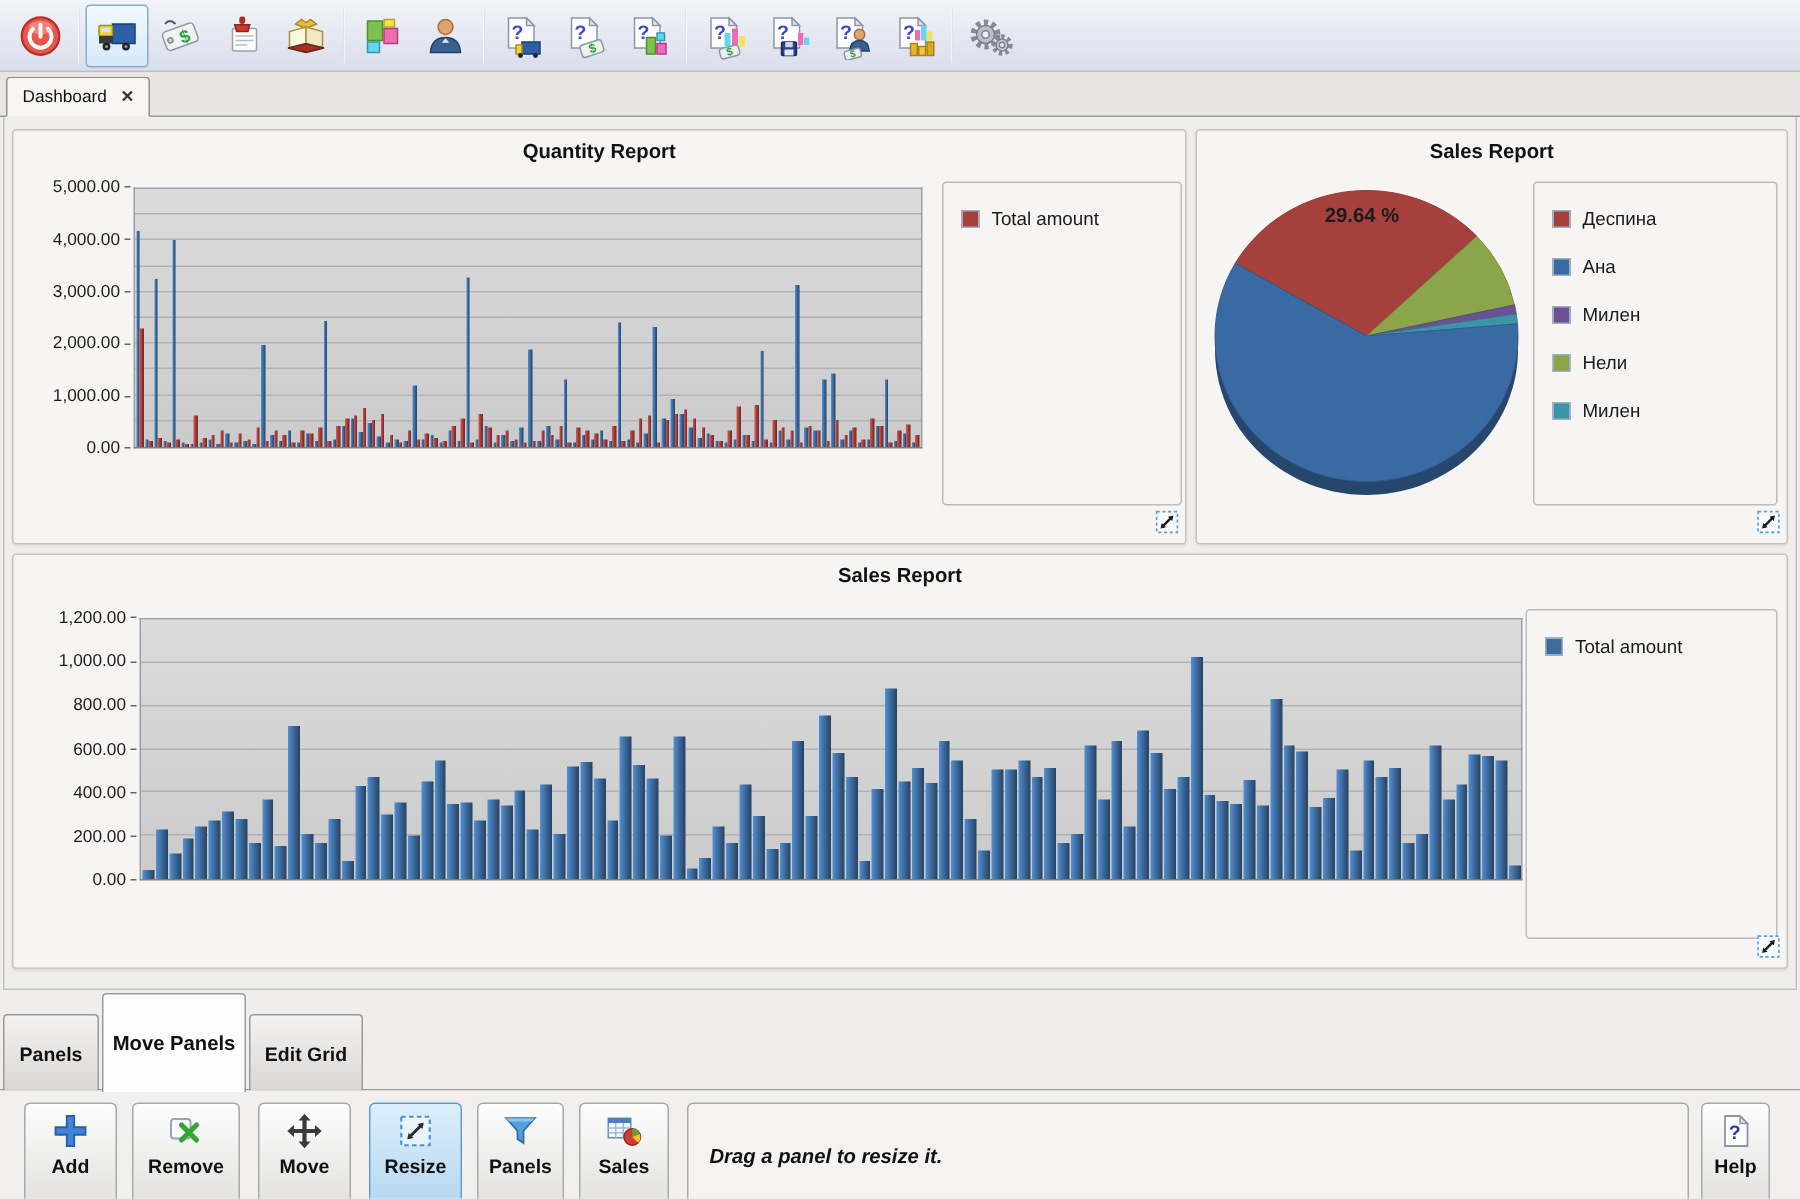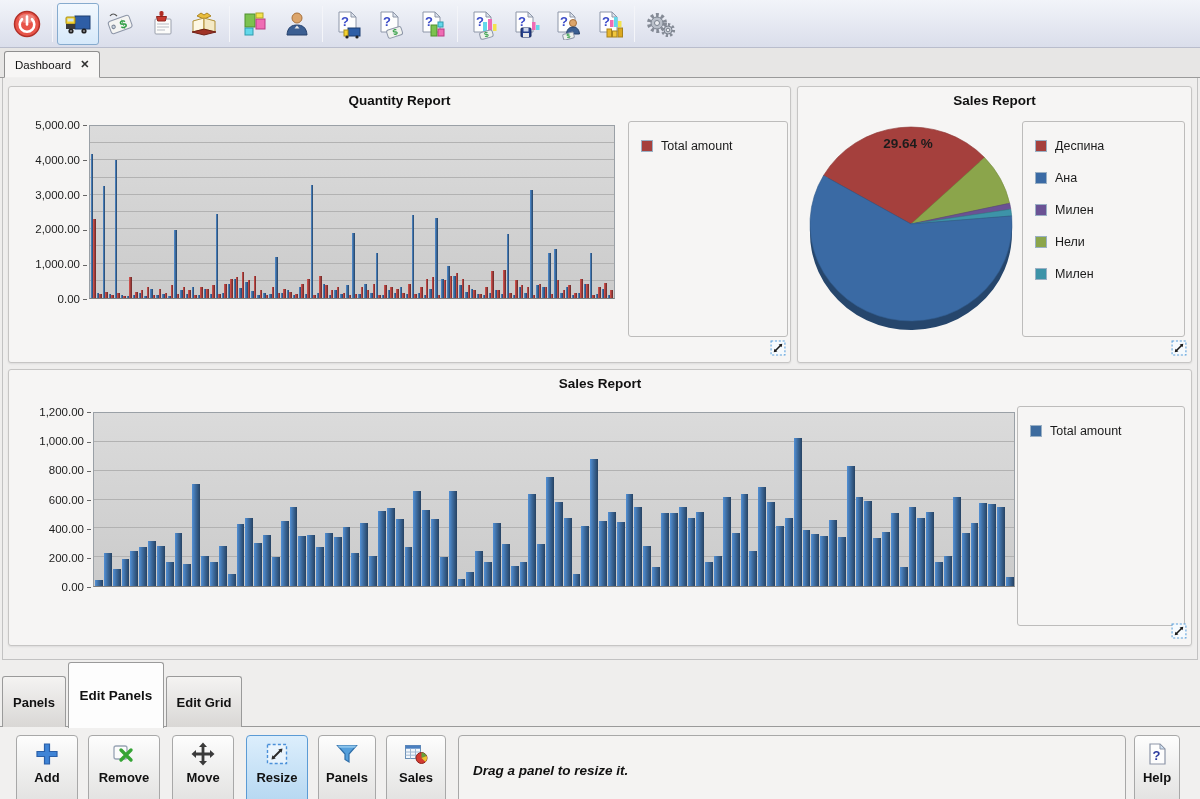--- a/index.html
+++ b/index.html
@@ -1038,21 +1038,21 @@
     </div>
   </div>
 
 </div>
 
 <div class="panel-tabs">
   <div class="ptab" id="ptab0">
       <span>Panels</span>
     </div>
   <div class="ptab active" id="ptab1">
-      <span>Edit Panels</span>
+      <span>Move Panels</span>
     </div>
   <div class="ptab" id="ptab2">
       <span>Edit Grid</span>
     </div>
 </div>
 
 <div class="edit-row">
   <div class="ebtn" id="eb0">
     <svg width="26" height="26" viewBox="0 0 26 26">
       <path d="M10.5 3h5v7.5H23v5h-7.5V23h-5v-7.5H3v-5h7.5z" fill="#3f84d6" stroke="#2a5fa8" stroke-width="1.2"></path>

